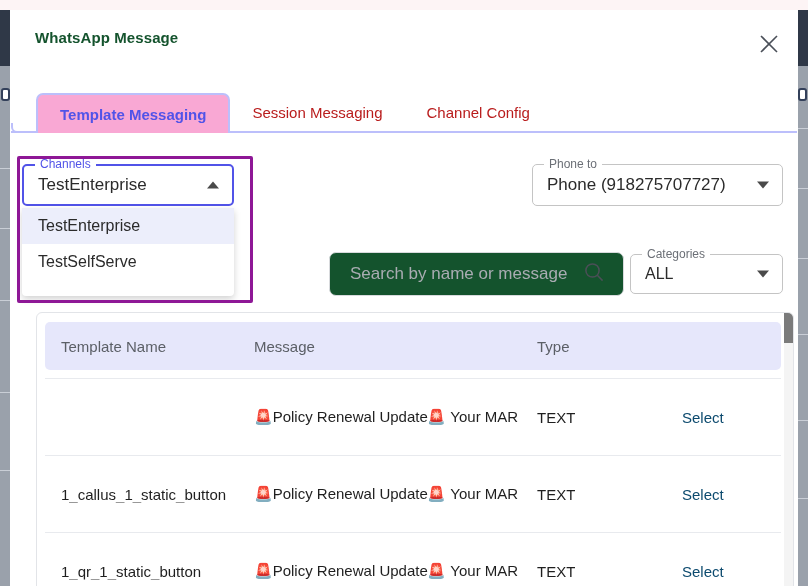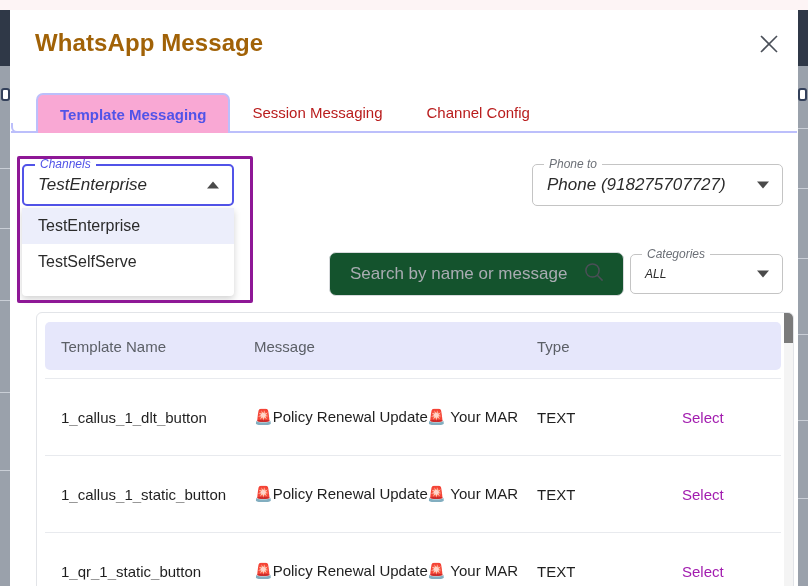--- a/index.html
+++ b/index.html
@@ -90,23 +90,23 @@
     position: absolute;
     left: 0; top: 0;
     width: 100%;
     height: 74px;
   }
 
   .modal-title {
     position: absolute;
     left: 24px;
     top: 18px;
-    font-size: 24px;
+    font-size: 15px;
     font-weight: bold;
-    color: #a16207;
+    color: #14532d;
     letter-spacing: 0.1px;
   }
 
   .close-btn {
     position: absolute;
     right: 14px;
     top: 19px;
     width: 28px;
     height: 28px;
     cursor: pointer;
@@ -171,21 +171,20 @@
     border-top-right-radius: 7px;
     z-index: 3;
   }
 
   
   .outlined {
     position: absolute;
     border: 1px solid #c4c4c4;
     border-radius: 5px;
     background: #ffffff;
-    font-style: italic;
   }
   .outlined .legend {
     position: absolute;
     top: -8px;
     left: 11px;
     padding: 0 5px;
     background: #ffffff;
     font-size: 12px;
     color: #6b6f76;
     line-height: 14px;
@@ -301,21 +300,21 @@
     transform: translateY(-50%);
   }
 
   
   #categories-select {
     left: 619px;
     top: 243px;
     width: 153px;
     height: 40px;
   }
-  #categories-select .value { font-size: 12px; }
+  #categories-select .value { font-size: 16px; }
 
   
   .table-card {
     position: absolute;
     left: 14px;
     top: 301px;
     width: 758px;
     height: 275px;
     border: 1px solid #e2e4e8;
     border-radius: 6px 6px 0 0;
@@ -365,21 +364,21 @@
     font-size: 15px;
     color: #1f1f1f;
     white-space: nowrap;
     overflow: hidden;
   }
   .cell-name { left: 16px; width: 180px; text-overflow: clip; }
   .cell-msg  { left: 209px; width: 267px; text-overflow: clip; }
   .cell-type { left: 492px; }
   .cell-action {
     left: 637px;
-    color: #a21caf;
+    color: #0c4a6e;
     cursor: pointer;
   }
 
   
   .tbl-scrollbar {
     position: absolute;
     right: 0;
     top: 0;
     width: 9px;
     height: 275px;
@@ -479,21 +478,20 @@
     <div class="table-card">
       <div class="table-scroll-area">
 
         <div class="thead">
           <span class="th col-name">Template Name</span>
           <span class="th col-msg">Message</span>
           <span class="th col-type">Type</span>
         </div>
 
         <div class="trow" style="top:65px;">
-          <span class="tcell cell-name">1_callus_1_dlt_button</span>
           <span class="tcell cell-msg">🚨Policy Renewal Update🚨 Your MAR</span>
           <span class="tcell cell-type">TEXT</span>
           <span class="tcell cell-action">Select</span>
         </div>
 
         <div class="trow" style="top:142px;">
           <span class="tcell cell-name">1_callus_1_static_button</span>
           <span class="tcell cell-msg">🚨Policy Renewal Update🚨 Your MAR</span>
           <span class="tcell cell-type">TEXT</span>
           <span class="tcell cell-action">Select</span>

